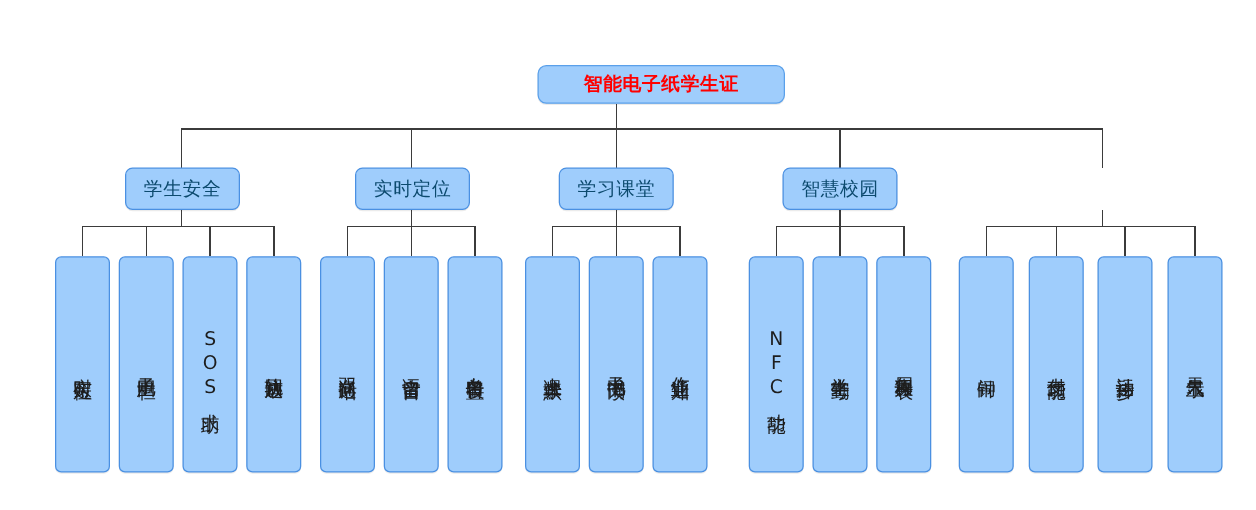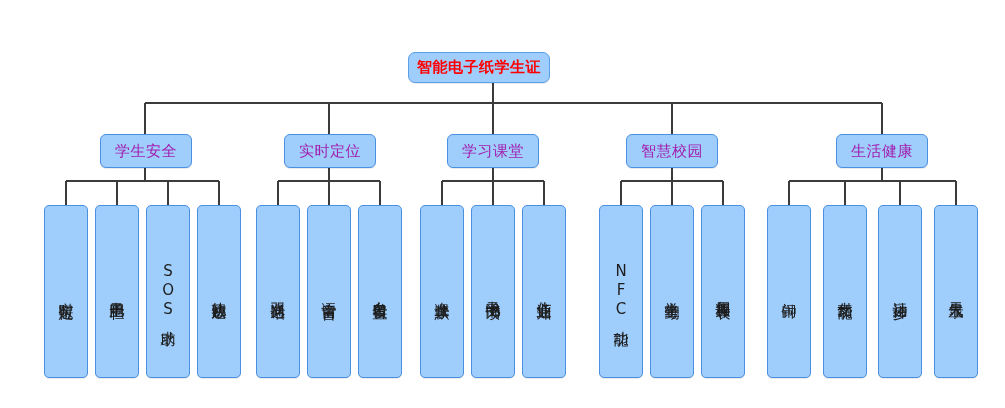--- a/index.html
+++ b/index.html
@@ -40,21 +40,21 @@
     background: #9fcdfc;
     border: 1px solid #5aa0ea;
     border-radius: 7px;
     color: #ff0000;
     font-weight: bold;
     font-size: 15px;
     letter-spacing: 0.5px;
   }
   .node-l2 {
     font-size: 15px;
-    color: #a21caf;
+    color: #0c4a6e;
     font-weight: normal;
     letter-spacing: 0.5px;
   }
   .node-leaf {
     border-radius: 5px;
     font-size: 15px;
     color: #1d1d1d;
     letter-spacing: 1px;
   }
   
@@ -112,43 +112,40 @@
 
       <path d="M882,168 L882,181"></path>
       <path d="M789,181 L956,181"></path>
       <path d="M789,181 L789,205"></path>
       <path d="M845,181 L845,205"></path>
       <path d="M900,181 L900,205"></path>
       <path d="M956,181 L956,205"></path>
     </g>
   </svg>
 
-  <div class="node node-root" style="left:408px; top:52px; width:142px; height:31px;">
+  <div class="node node-root" style="left:430px; top:52px; width:198px; height:31px;">
     <span>智能电子纸学生证</span>
   </div>
 
   <div class="node node-l2" style="left:100px; top:134px; width:92px; height:34px;">
     <span>学生安全</span>
   </div>
 
   <div class="node node-l2" style="left:284px; top:134px; width:92px; height:34px;">
     <span>实时定位</span>
   </div>
 
   <div class="node node-l2" style="left:447px; top:134px; width:92px; height:34px;">
     <span>学习课堂</span>
   </div>
 
   <div class="node node-l2" style="left:626px; top:134px; width:92px; height:34px;">
     <span>智慧校园</span>
   </div>
 
-  <div class="node node-l2" style="left:836px; top:134px; width:92px; height:34px;">
-    <span>生活健康</span>
-  </div>
 
   <div class="node node-leaf" style="left:44px; top:205px; width:44px; height:173px;">
     <span class="vtext">实时定位</span>
   </div>
   <div class="node node-leaf" style="left:95px; top:205px; width:44px; height:173px;">
     <span class="vtext">电子围栏</span>
   </div>
   <div class="node node-leaf" style="left:146px; top:205px; width:44px; height:173px;">
     <span class="vtext">SOS求助</span>
   </div>

